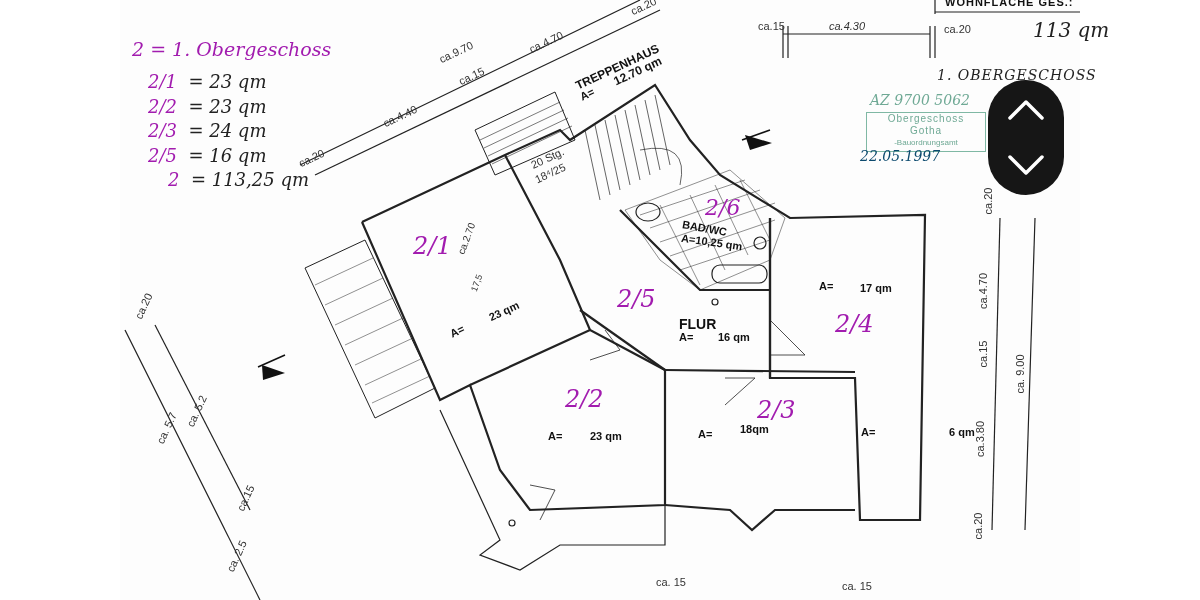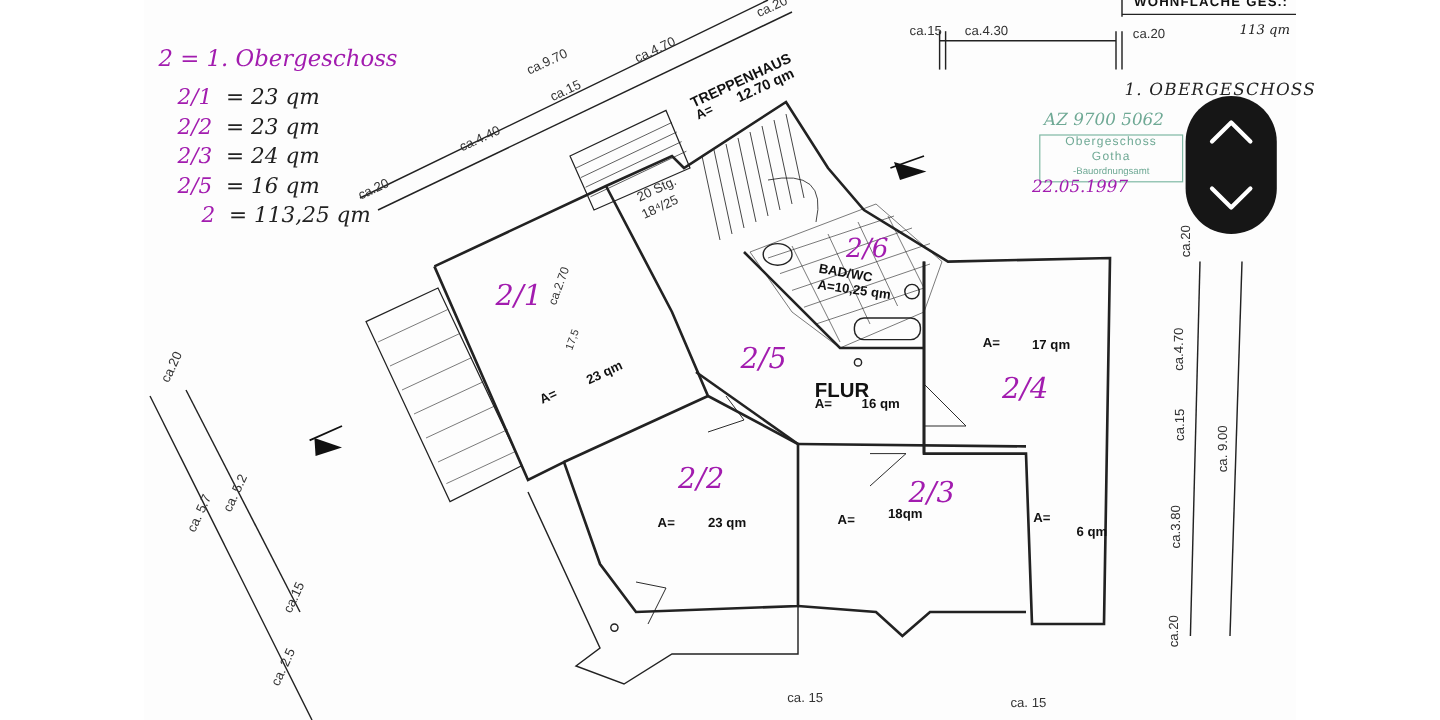--- a/index.html
+++ b/index.html
@@ -142,39 +142,39 @@
 <div class="abs hand green" style="left:132px;top:38px;font-size:19px;">2 = 1. Obergeschoss</div>
 <div class="abs hand" style="left:148px;top:70px;font-size:18px;line-height:24.5px;">
   <div><span class="green">2/1</span> <span class="ink">&nbsp;=&nbsp;</span><span class="ink">23 qm</span></div>
   <div><span class="green">2/2</span> <span class="ink">&nbsp;=&nbsp;</span><span class="ink">23 qm</span></div>
   <div><span class="green">2/3</span> <span class="ink">&nbsp;=&nbsp;</span><span class="ink">24 qm</span></div>
   <div><span class="green">2/5</span> <span class="ink">&nbsp;=&nbsp;</span><span class="ink">16 qm</span></div>
   <div style="padding-left:20px;"><span class="green">2</span> <span class="ink">&nbsp;=&nbsp;</span><span class="ink">113,25 qm</span></div>
 </div>
 
 <div class="abs" style="left:945px;top:-4px;font-size:11px;font-weight:bold;color:#111;letter-spacing:1px;">WOHNFLÄCHE GES.:</div>
-<div class="abs hand" style="left:1033px;top:18px;font-size:11px;color:#222;">113 qm</div>
+<div class="abs hand" style="left:1033px;top:18px;font-size:20px;color:#222;">113 qm</div>
 <div class="abs hand" style="left:937px;top:67px;font-size:14px;color:#222;letter-spacing:1px;">1. OBERGESCHOSS</div>
 
 <div class="abs hand" style="left:870px;top:92px;font-size:14px;color:#6fa995;">AZ 9700 5062</div>
 <div class="stamp-box">
   <div>Obergeschoss</div>
   <div>Gotha</div>
   <div style="font-size:8px;letter-spacing:0;">-Bauordnungsamt</div>
 </div>
-<div class="abs hand" style="left:860px;top:148px;font-size:14px;color:#a21caf;">22.05.1997</div>
+<div class="abs hand" style="left:860px;top:148px;font-size:14px;color:#0c4a6e;">22.05.1997</div>
 
 <div class="abs dim" style="left:438px;top:46px;transform:rotate(-25deg);">ca.9.70</div>
 <div class="abs dim" style="left:528px;top:36px;transform:rotate(-25deg);">ca.4.70</div>
 <div class="abs dim" style="left:458px;top:70px;transform:rotate(-25deg);">ca.15</div>
 <div class="abs dim" style="left:382px;top:110px;transform:rotate(-25deg);">ca.4.40</div>
 <div class="abs dim" style="left:298px;top:152px;transform:rotate(-25deg);">ca.20</div>
 <div class="abs dim" style="left:630px;top:0px;transform:rotate(-25deg);">ca.20</div>
 <div class="abs dim" style="left:758px;top:20px;">ca.15</div>
-<div class="abs dim" style="left:804px;top:20px;">ca.4.30</div>
+<div class="abs dim" style="left:829px;top:20px;font-style:italic;">ca.4.30</div>
 <div class="abs dim" style="left:944px;top:23px;">ca.20</div>
 <div class="abs dim" style="left:975px;top:195px;transform:rotate(-90deg);">ca.20</div>
 <div class="abs dim" style="left:965px;top:285px;transform:rotate(-90deg);">ca.4.70</div>
 <div class="abs dim" style="left:970px;top:348px;transform:rotate(-90deg);">ca.15</div>
 <div class="abs dim" style="left:962px;top:433px;transform:rotate(-90deg);">ca.3.80</div>
 <div class="abs dim" style="left:965px;top:520px;transform:rotate(-90deg);">ca.20</div>
 <div class="abs dim" style="left:1000px;top:368px;transform:rotate(-90deg);">ca. 9.00</div>
 <div class="abs dim" style="left:130px;top:300px;transform:rotate(-65deg);">ca.20</div>
 <div class="abs dim" style="left:150px;top:422px;transform:rotate(-65deg);">ca. 5.7</div>
 <div class="abs dim" style="left:180px;top:405px;transform:rotate(-65deg);">ca. 5.2</div>
@@ -201,30 +201,30 @@
 
 <div class="abs hand green" style="left:757px;top:396px;font-size:24px;">2/3</div>
 <div class="abs room-label" style="left:698px;top:428px;">A=</div>
 <div class="abs room-label" style="left:740px;top:423px;">18qm</div>
 
 <div class="abs hand green" style="left:835px;top:310px;font-size:24px;">2/4</div>
 <div class="abs room-label" style="left:819px;top:280px;">A=</div>
 <div class="abs room-label" style="left:860px;top:282px;">17 qm</div>
 
 <div class="abs hand green" style="left:617px;top:285px;font-size:24px;">2/5</div>
-<div class="abs room-label" style="left:679px;top:316px;font-size:17px;">FLUR</div>
+<div class="abs room-label" style="left:679px;top:316px;font-size:14px;">FLUR</div>
 <div class="abs room-label" style="left:679px;top:331px;">A=</div>
 <div class="abs room-label" style="left:718px;top:331px;">16 qm</div>
 
 <div class="abs hand green" style="left:705px;top:195px;font-size:22px;">2/6</div>
 <div class="abs room-label" style="left:682px;top:222px;transform:rotate(10deg);">BAD/WC</div>
 <div class="abs room-label" style="left:681px;top:236px;transform:rotate(8deg);">A=10,25 qm</div>
 
 <div class="abs room-label" style="left:861px;top:426px;">A=</div>
-<div class="abs room-label" style="left:897px;top:426px;margin-top:12px;">6 qm</div>
+<div class="abs room-label" style="left:949px;top:426px;">6 qm</div>
 
 <div class="scroll-control">
   <div class="scroll-btn">
     <svg width="40" height="24" viewBox="0 0 40 24">
       <polyline points="4,20 20,4 36,20" fill="none" stroke="#fff" stroke-width="3.5" stroke-linecap="round" stroke-linejoin="round"></polyline>
     </svg>
   </div>
   <div class="scroll-btn">
     <svg width="40" height="24" viewBox="0 0 40 24">
       <polyline points="4,4 20,20 36,4" fill="none" stroke="#fff" stroke-width="3.5" stroke-linecap="round" stroke-linejoin="round"></polyline>

